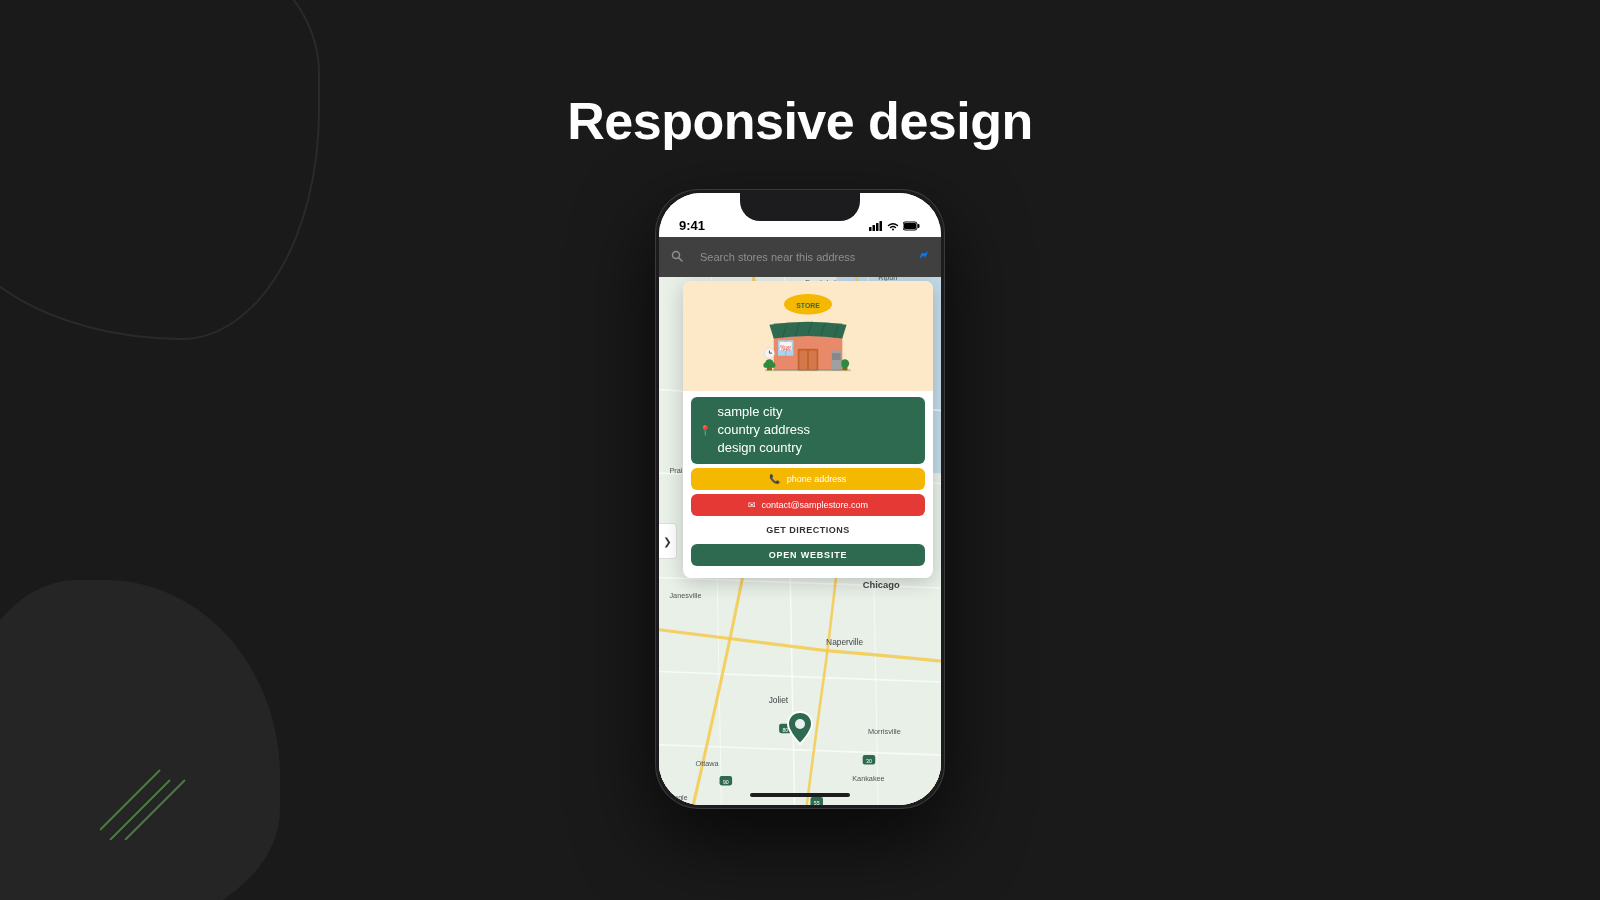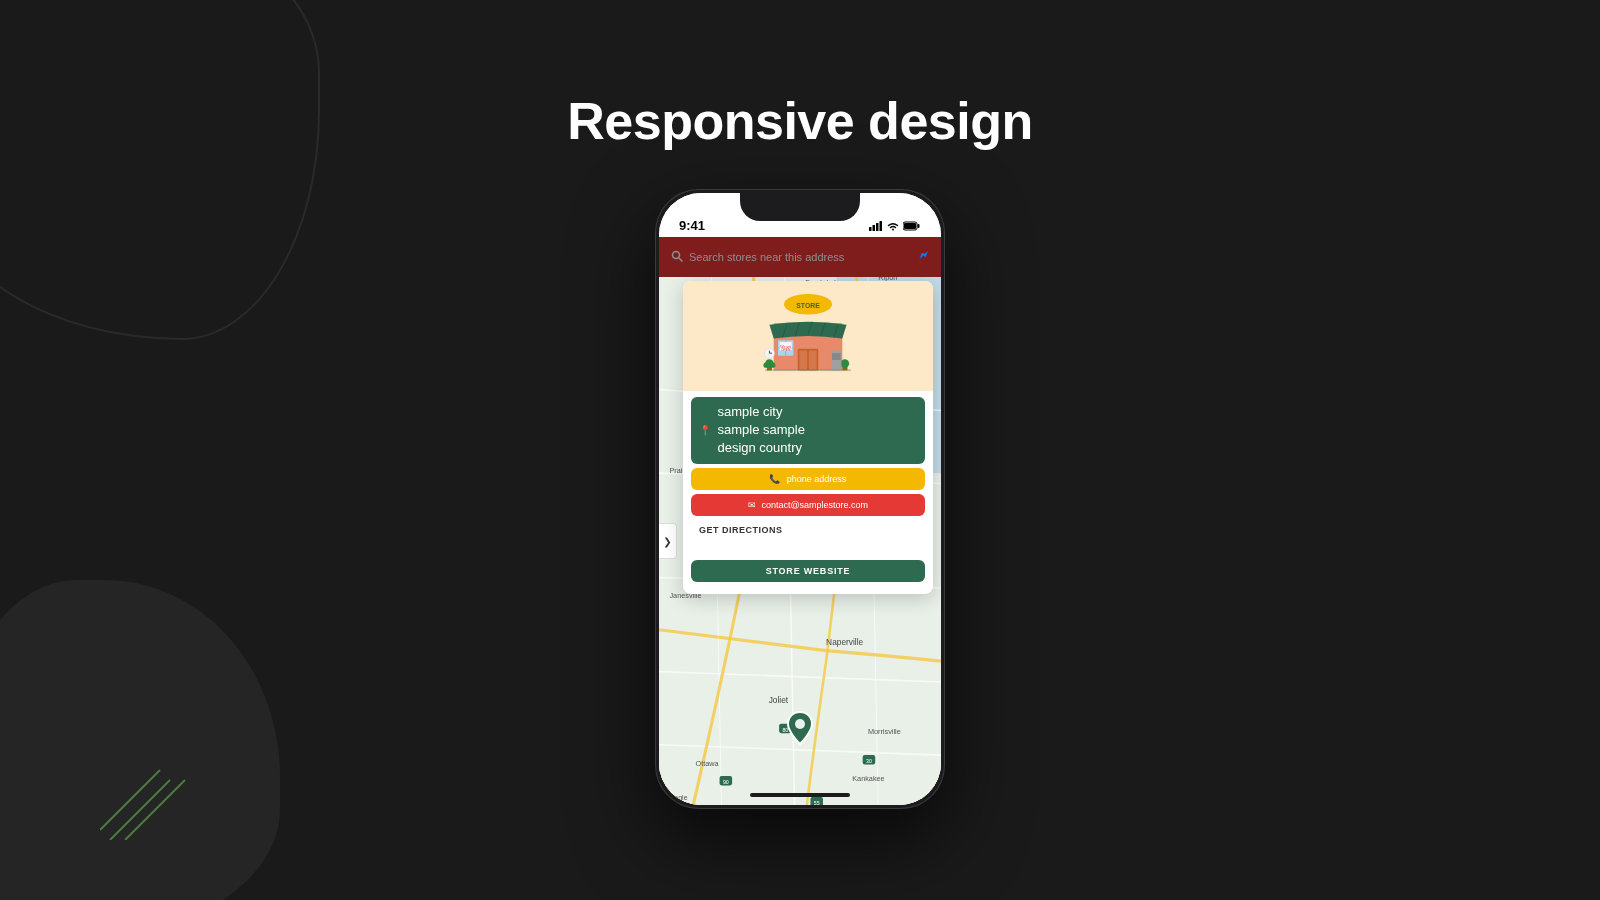--- a/index.html
+++ b/index.html
@@ -135,25 +135,25 @@
       color: #000;
     }
 
     
     .search-bar {
       position: absolute;
       top: 44px;
       left: 0;
       right: 0;
       height: 40px;
-      background: #7f1d1d;
+      background: #404040;
       display: flex;
       align-items: center;
       padding: 0 12px;
-      gap: 6px;
+      gap: 17px;
       z-index: 50;
     }
 
     .search-text {
       font-size: 11px;
       color: #8e8e93;
       flex: 1;
     }
 
     .search-location-icon {
@@ -366,22 +366,22 @@
     .email-btn-text {
       font-size: 9px;
       color: white;
       font-weight: 500;
     }
 
     .directions-btn {
       padding: 5px 8px;
       display: flex;
       align-items: center;
-      justify-content: flex-start;
-      margin-bottom: 20px;
+      justify-content: center;
+      margin-bottom: 4px;
       cursor: pointer;
     }
 
     .directions-text {
       font-size: 9px;
       color: #333;
       font-weight: 600;
       letter-spacing: 0.5px;
     }
 
@@ -611,41 +611,41 @@
                 <line x1="25" y1="75" x2="28" y2="75" stroke="#333" stroke-width="1"></line>
               </svg>
             </div>
 
             <div class="store-info">
 
               <div class="address-btn">
                 <span class="address-icon">📍</span>
                 <div class="address-text">
                   <div>sample city</div>
-                  <div>sample sample</div>
+                  <div>country address</div>
                   <div>design country</div>
                 </div>
               </div>
 
               <div class="phone-btn">
                 <span class="phone-btn-icon">📞</span>
                 <span class="phone-btn-text">phone address</span>
               </div>
 
               <div class="email-btn">
                 <span class="email-btn-icon">✉</span>
                 <span class="email-btn-text">contact@samplestore.com</span>
               </div>
 
               <div class="directions-btn">
                 <span class="directions-text">GET DIRECTIONS</span>
               </div>
 
               <div class="website-btn">
-                <span class="website-btn-text">STORE WEBSITE</span>
+                <span class="website-btn-text">OPEN WEBSITE</span>
               </div>
             </div>
           </div>
 
         </div>
       </div>
 
       <div class="home-indicator"></div>
 
     </div>

